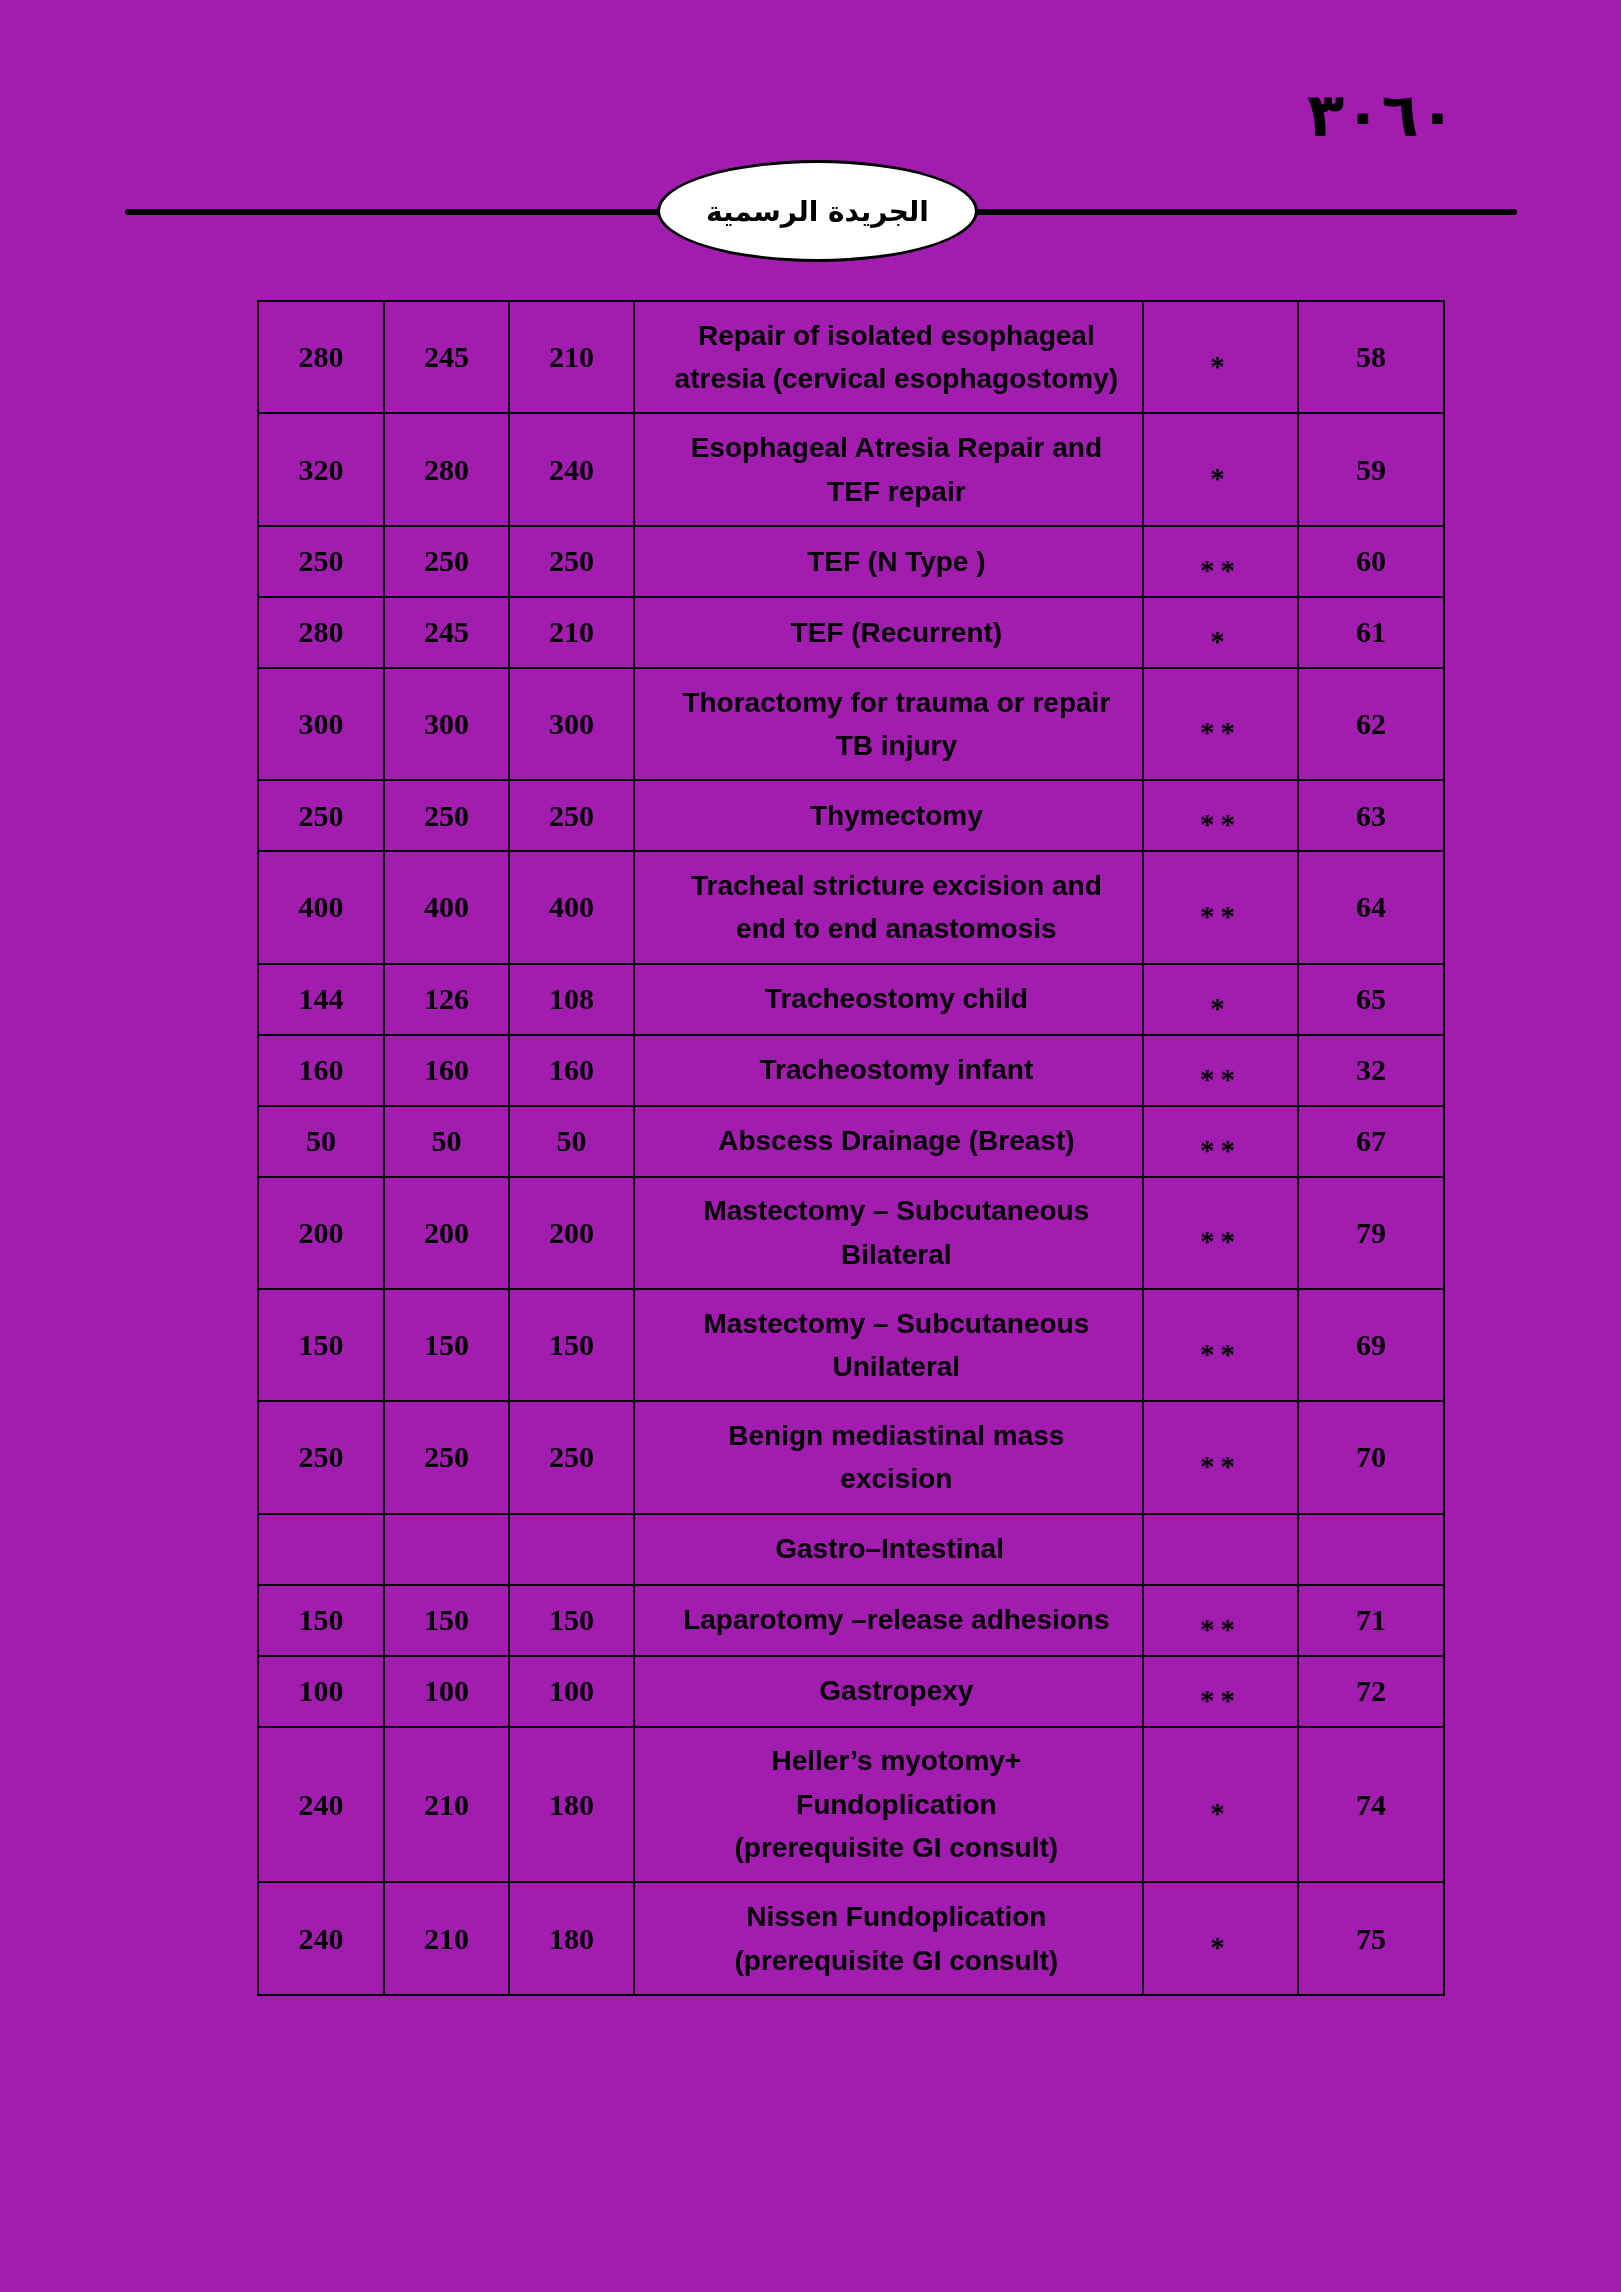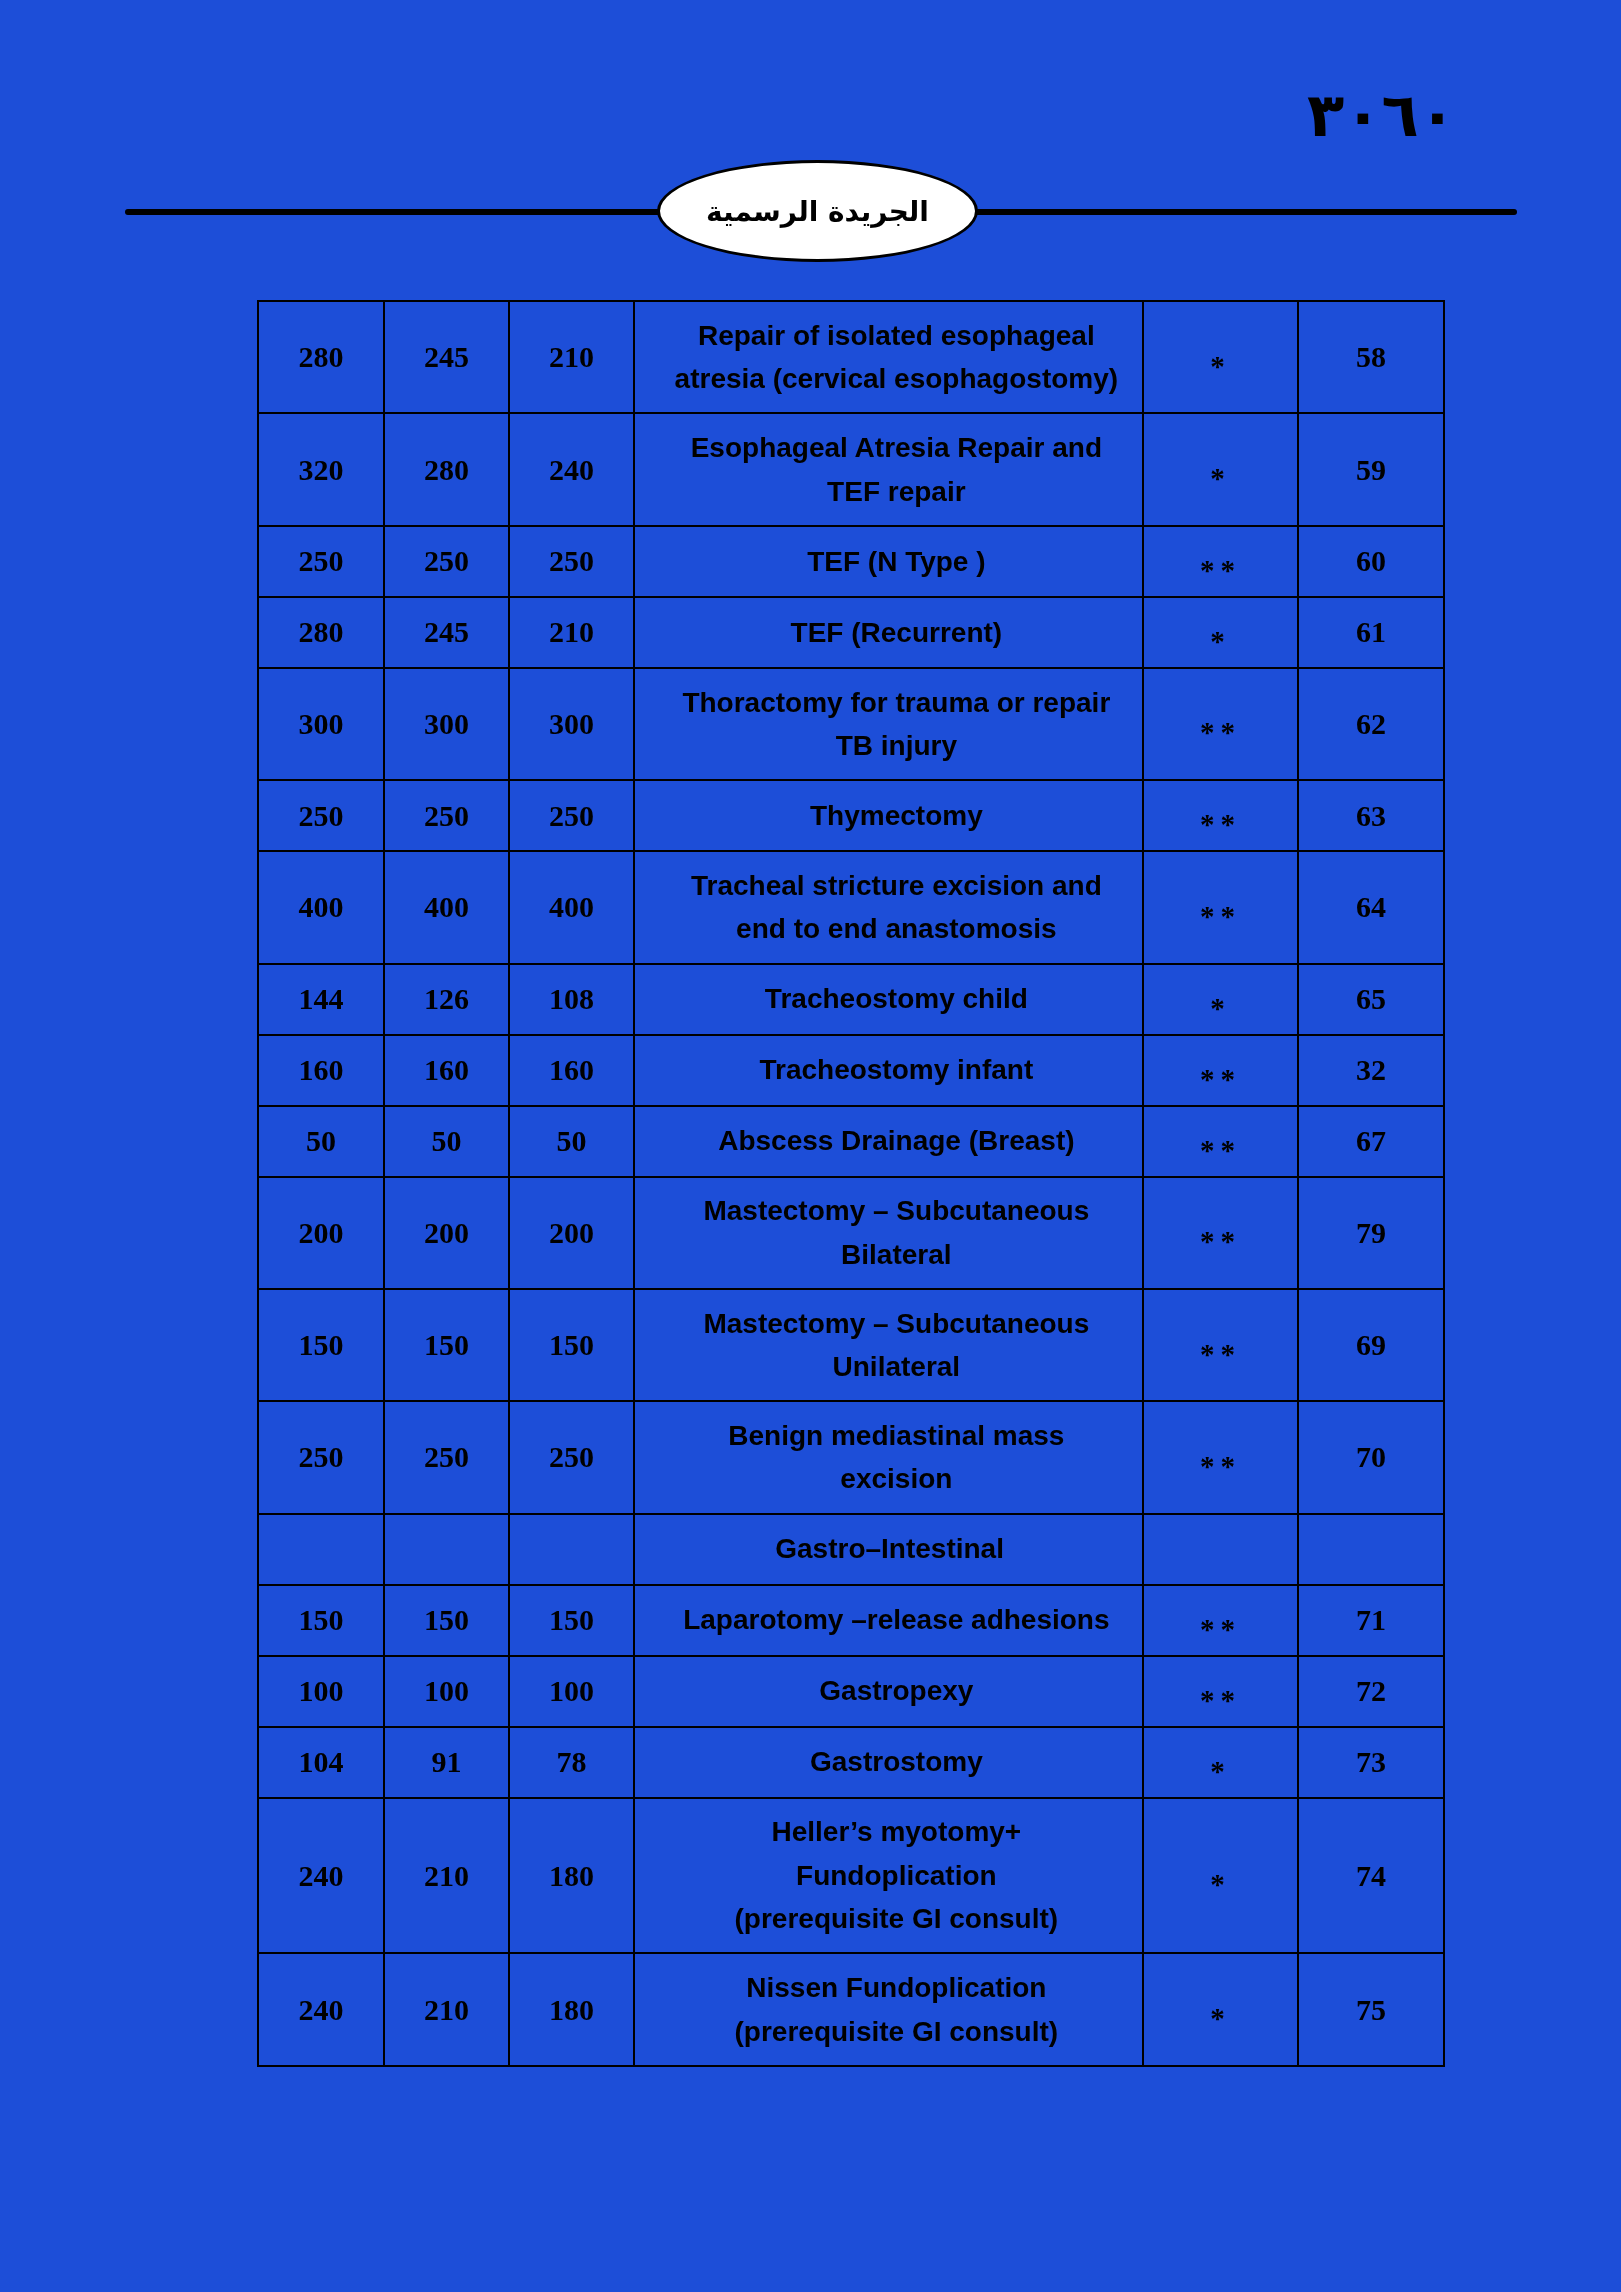--- a/index.html
+++ b/index.html
@@ -1,21 +1,21 @@
 <!DOCTYPE html>
 <html><head>
 <meta charset="utf-8">
 <style>
   * { margin: 0; padding: 0; box-sizing: border-box; }
   html, body { background: #ffffff; }
   .page {
     position: relative;
     width: 1621px;
     height: 2293px;
-    background: #1d4ed8;
+    background: #a21caf;
     color: #000000;
     font-family: "Liberation Serif", serif;
     overflow: hidden;
   }
 
   
   .page-number {
     position: absolute;
     top: 84px;
     right: 165px;
@@ -266,28 +266,20 @@
 
   <tr>
     <td class="num">100</td>
     <td class="num">100</td>
     <td class="num">100</td>
     <td class="desc">Gastropexy</td>
     <td class="stars"><span class="star-glyph">**</span></td>
     <td class="num">72</td>
   </tr>
 
-  <tr>
-    <td class="num">104</td>
-    <td class="num">91</td>
-    <td class="num">78</td>
-    <td class="desc">Gastrostomy</td>
-    <td class="stars"><span class="star-glyph">*</span></td>
-    <td class="num">73</td>
-  </tr>
 
   <tr>
     <td class="num">240</td>
     <td class="num">210</td>
     <td class="num">180</td>
     <td class="desc">Heller’s myotomy+
 Fundoplication
 (prerequisite GI consult)</td>
     <td class="stars"><span class="star-glyph">*</span></td>
     <td class="num">74</td>

